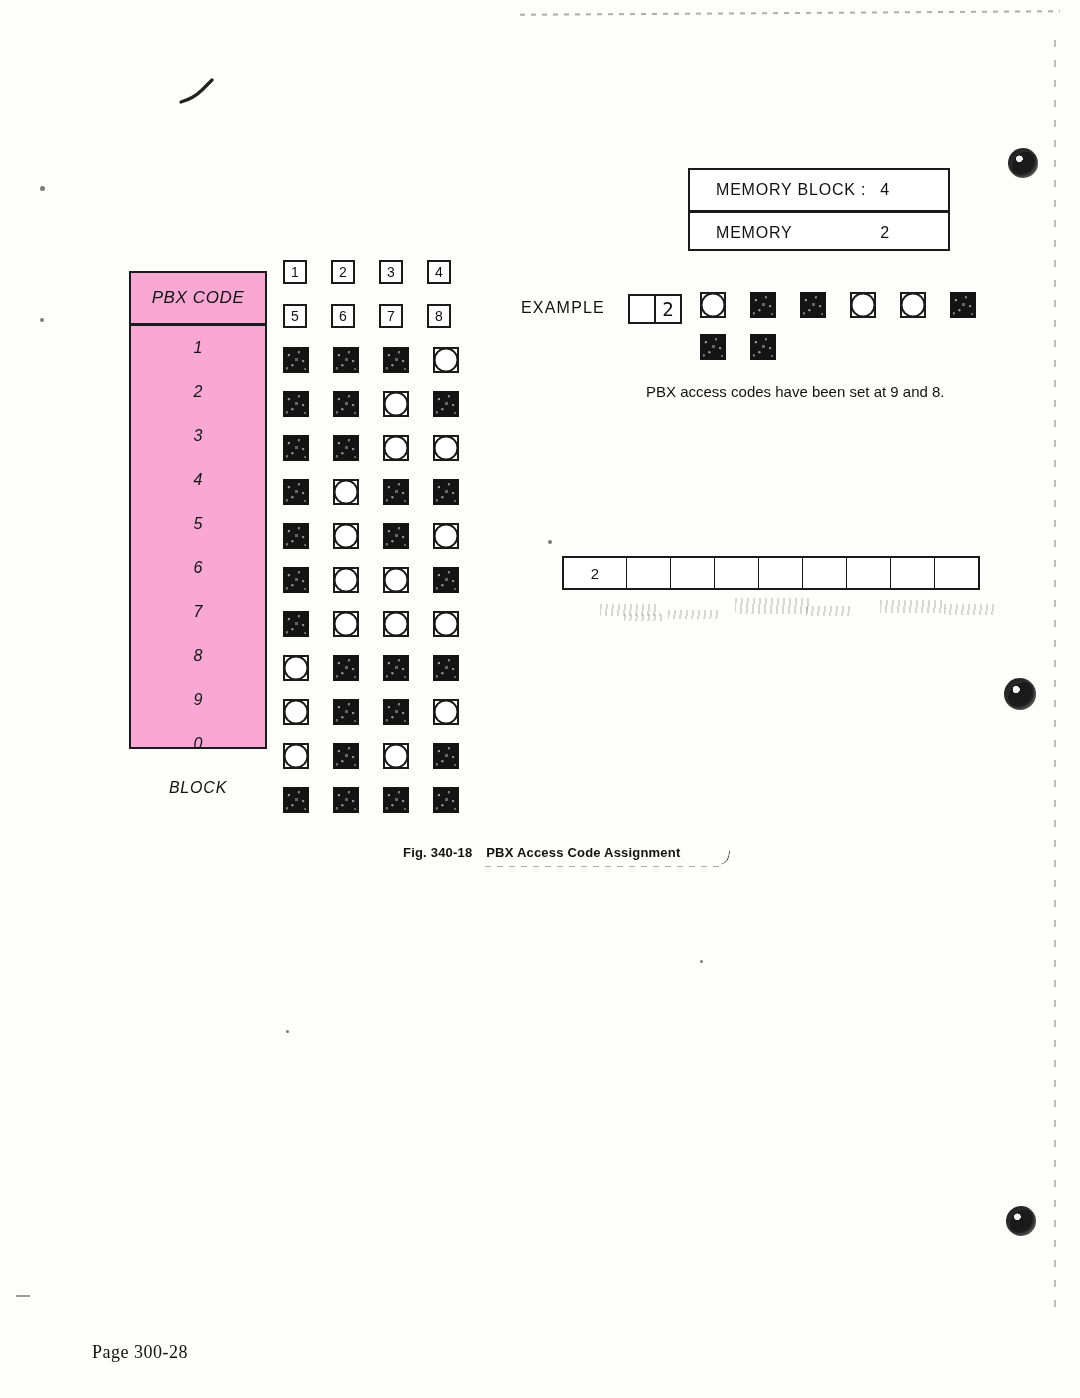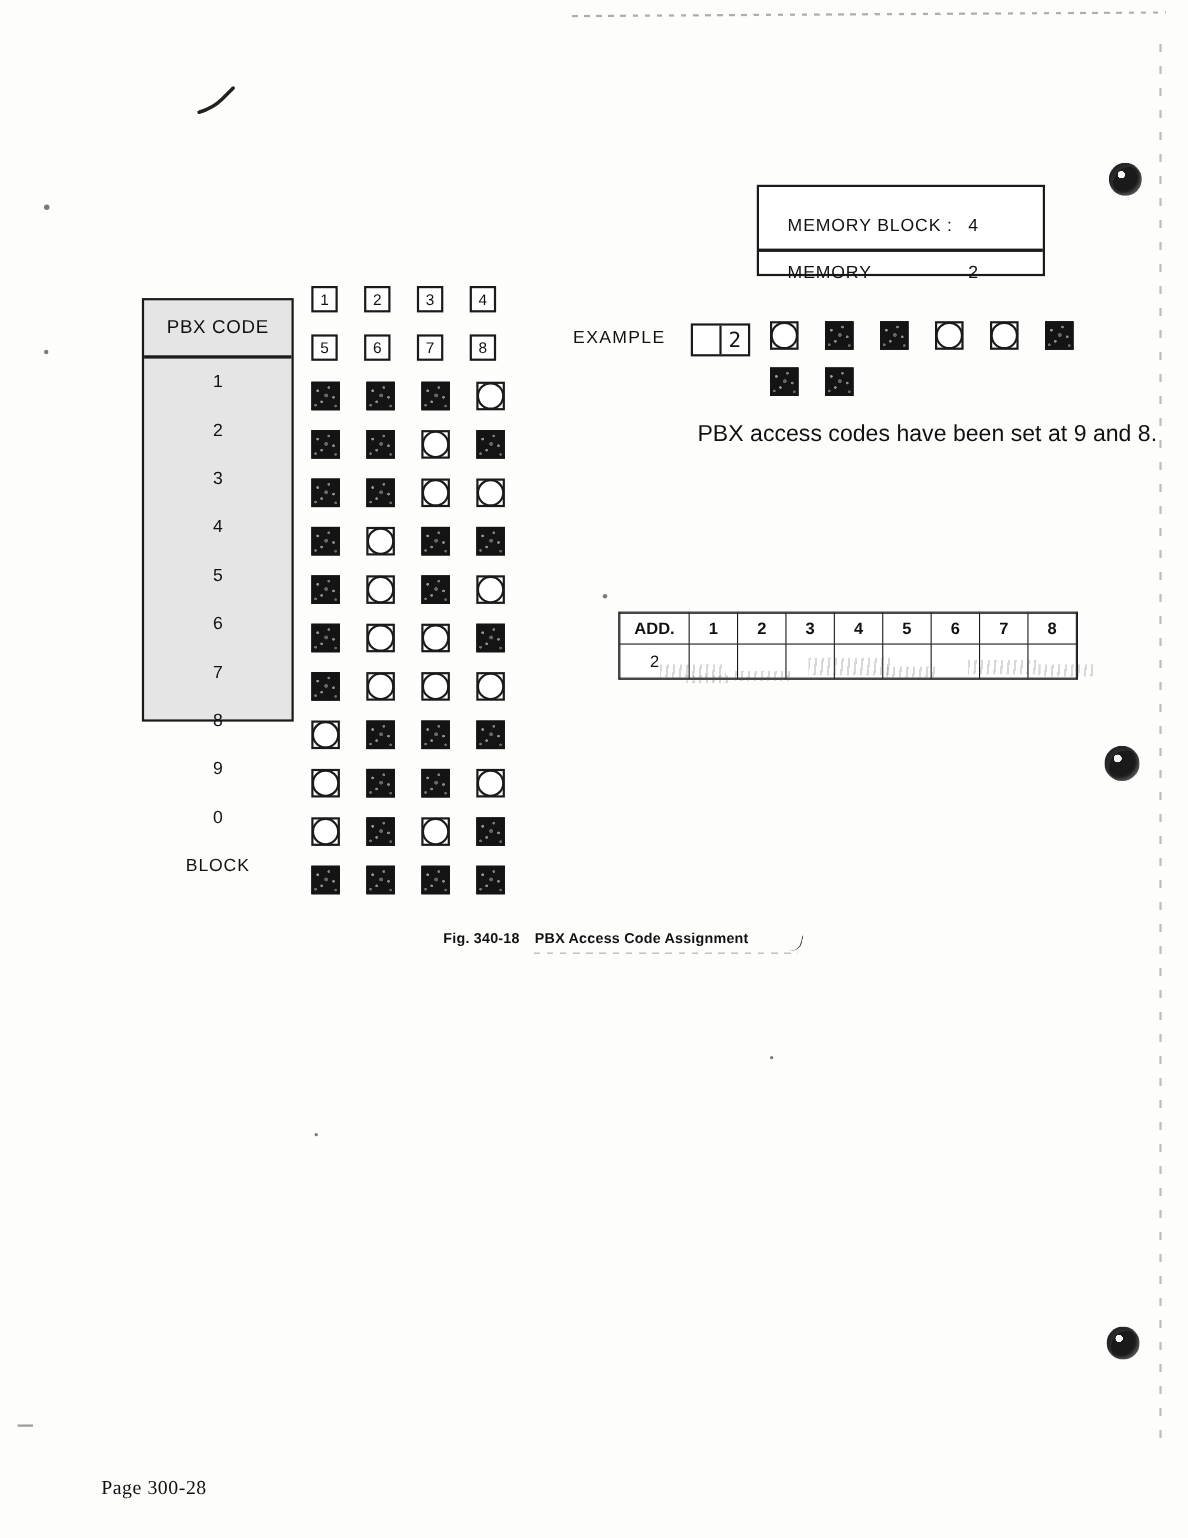--- a/index.html
+++ b/index.html
@@ -52,24 +52,25 @@
   .punch-3 { left: 1006px; top: 1206px; width: 30px; height: 30px; }
   .pen-mark {
     left: 178px; top: 78px; width: 46px; height: 30px;
   }
   .speck { position: absolute; background: #7a7a7a; border-radius: 50%; pointer-events: none; }
 
   
   #pbx-code-table {
     position: absolute;
     left: 129px; top: 271px;
-    width: 138px; height: 385px;
-    border: 2px solid #1a1a1a;
-    background: #e5e5e5;
+    width: 138px; height: 478px;
+    border: 2px solid #1a1a1a;
+    background: #f9a8d4;
     box-sizing: border-box;
+    font-style: italic;
   }
   #pbx-code-header {
     height: 50px;
     border-bottom: 3px solid #1a1a1a;
     display: flex;
     align-items: center;
     justify-content: center;
     font-size: 17px;
     letter-spacing: 0.6px;
     font-weight: 500;
@@ -147,21 +148,21 @@
   }
   .mb-row {
     height: 40px;
     display: flex;
     align-items: center;
     padding-left: 26px;
     font-size: 16px;
     letter-spacing: 0.8px;
     position: relative;
   }
-  .mb-row.first { border-bottom: 3px solid #1a1a1a; margin-top: 16px; }
+  .mb-row.first { border-bottom: 3px solid #1a1a1a; }
   .mb-value { position: absolute; right: 58px; font-size: 16px; }
 
   
   #example-block { position: absolute; left: 518px; top: 290px; }
   #example-label {
     position: absolute; left: 3px; top: 9px;
     font-size: 16px; letter-spacing: 1.2px;
   }
   #seven-seg {
     position: absolute; left: 110px; top: 4px;
@@ -181,22 +182,22 @@
   }
   #example-switches-row1 {
     position: absolute; left: 182px; top: 2px;
     display: flex; gap: 24px;
   }
   #example-switches-row2 {
     position: absolute; left: 182px; top: 44px;
     display: flex; gap: 24px;
   }
   #example-note {
-    position: absolute; left: 116px; top: 93px;
-    font-size: 21px; white-space: nowrap;
+    position: absolute; left: 128px; top: 93px;
+    font-size: 15px; white-space: nowrap;
   }
 
   
   #add-table {
     position: absolute;
     left: 563px; top: 557px;
     border-collapse: collapse;
     background: #fff;
   }
   #add-table td {
@@ -399,31 +400,20 @@
       </div>
     <div id="example-switches-row2">
         <div class="sw on"></div>
         <div class="sw on"></div>
       </div>
     <div id="example-note">PBX access codes have been set at 9 and 8.</div>
   </div>
 
   <table id="add-table">
     <tbody id="add-table-body">
-        <tr>
-          <td class="label-col">ADD.</td>
-          <td>1</td>
-          <td>2</td>
-          <td>3</td>
-          <td>4</td>
-          <td>5</td>
-          <td>6</td>
-          <td>7</td>
-          <td>8</td>
-        </tr>
         <tr class="data-row">
           <td class="label-col">2</td>
           <td></td>
           <td></td>
           <td></td>
           <td></td>
           <td></td>
           <td></td>
           <td></td>
           <td></td>

